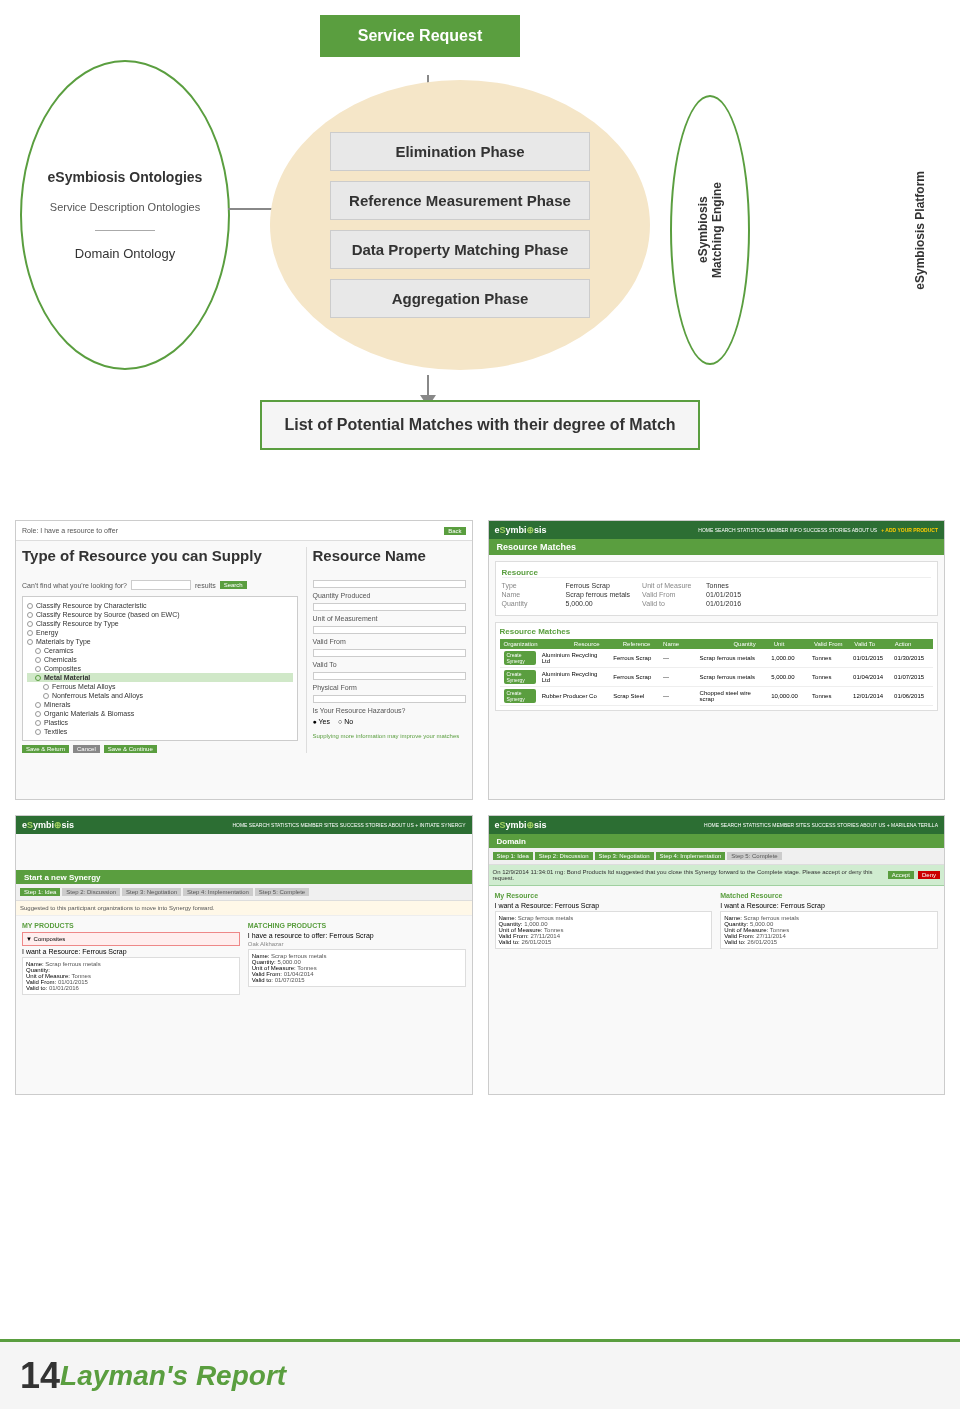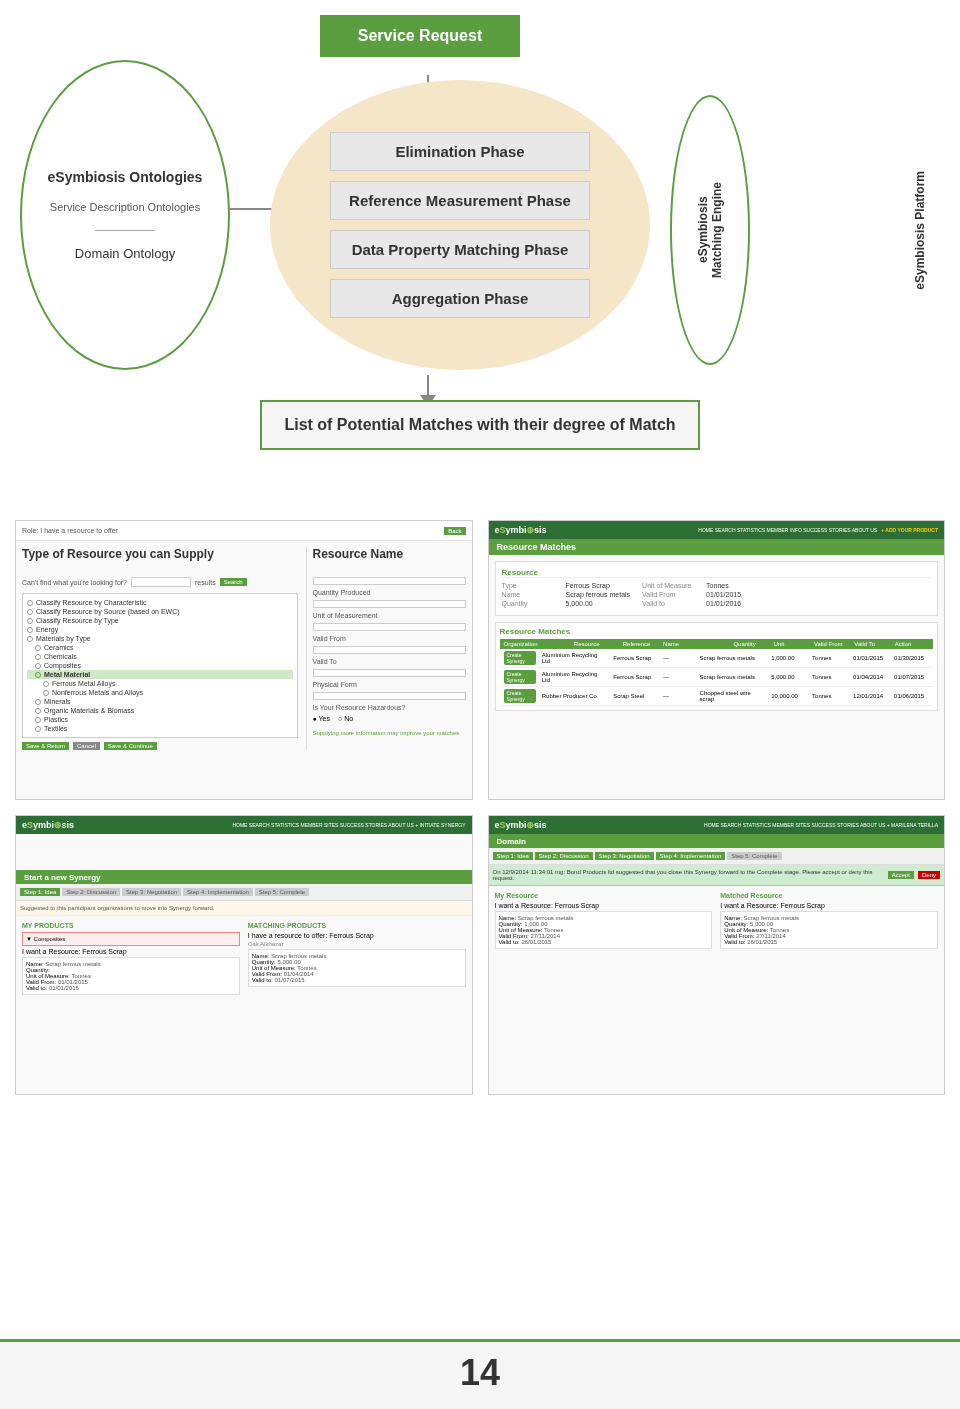--- a/index.html
+++ b/index.html
@@ -192,21 +192,21 @@
       color: #2c6e33;
       font-weight: bold;
     }
     .sc-logo span {
       color: #5a9e3f;
     }
     .sc-content {
       padding: 6px;
     }
     .sc-title {
-      font-size: 12px;
+      font-size: 15px;
       font-weight: bold;
       color: #333;
       margin-bottom: 16px;
     }
     .sc-subtitle {
       font-size: 7px;
       color: #555;
       margin-bottom: 4px;
     }
     .sc-search-bar {
@@ -285,23 +285,21 @@
     .bottom-bar {
       position: absolute;
       bottom: 0;
       left: 0;
       width: 100%;
       height: 70px;
       background: #f5f5f5;
       border-top: 3px solid #5a9e3f;
       display: flex;
       align-items: center;
-      padding: 10px 20px;
-      gap: 20px;
-      flex-direction: column;
+      padding: 0 20px;
     }
     .bottom-number {
       font-size: 36px;
       font-weight: bold;
       color: #333;
     }
     .bottom-title {
       font-size: 28px;
       color: #5a9e3f;
       font-weight: bold;

